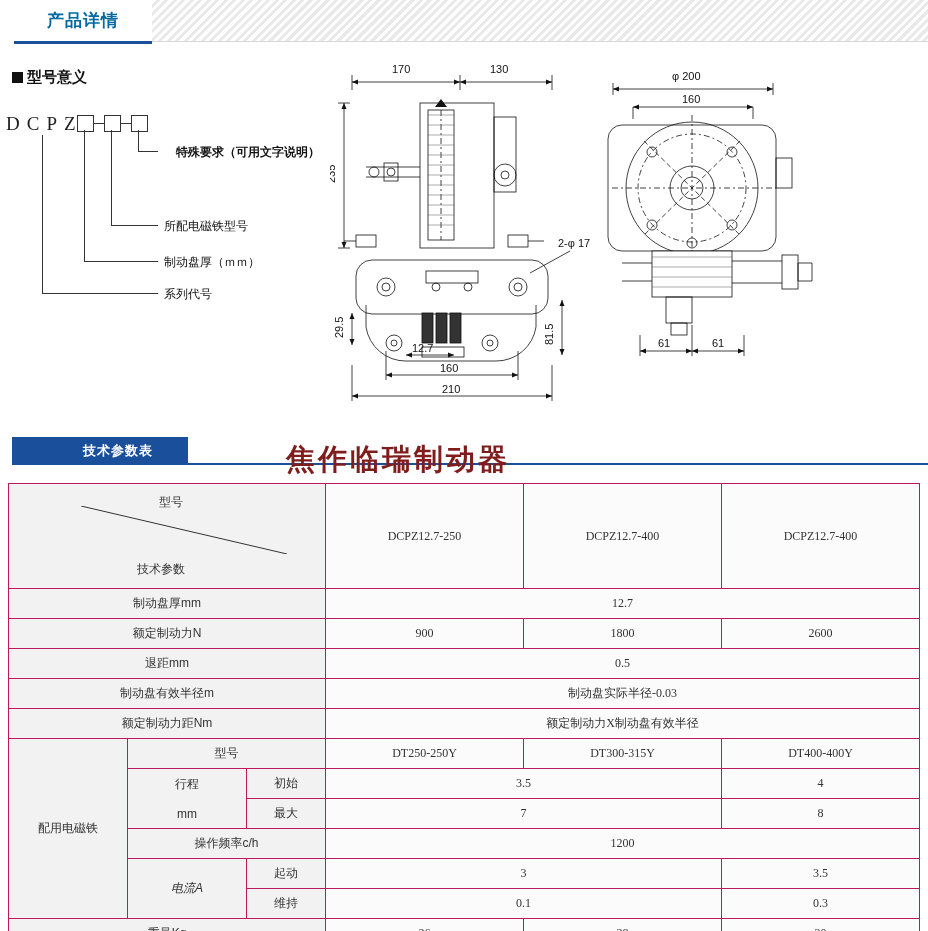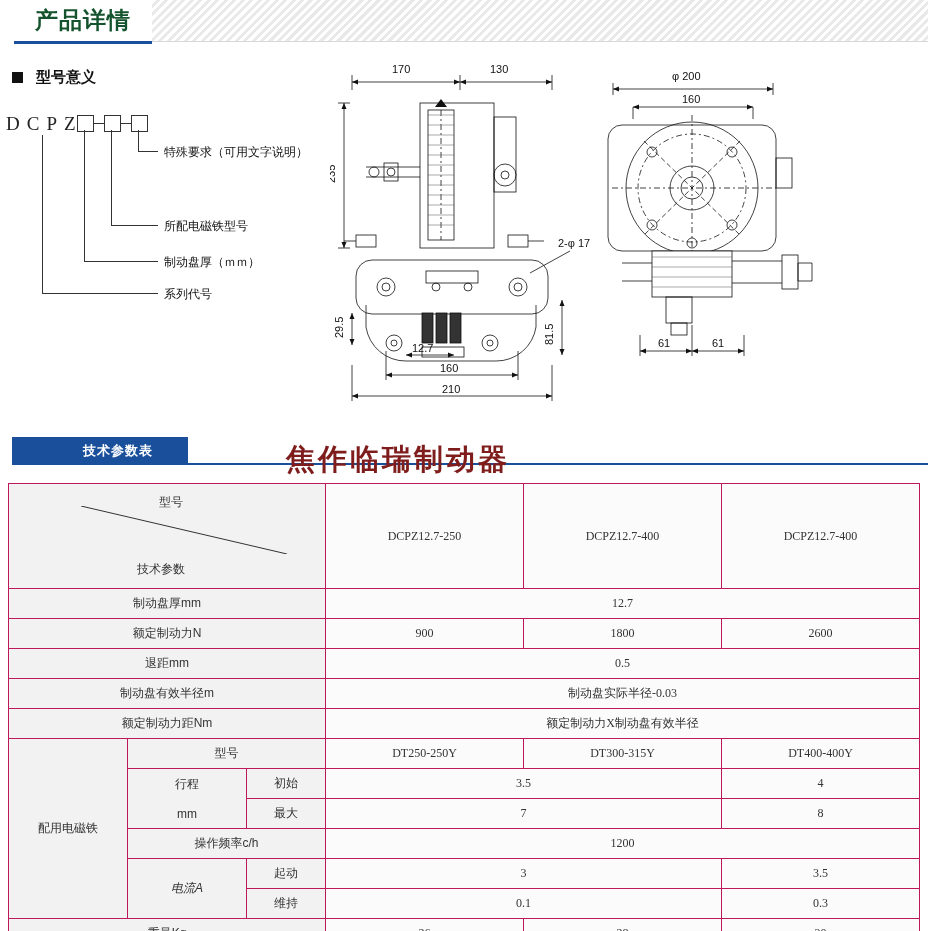--- a/index.html
+++ b/index.html
@@ -19,27 +19,27 @@
     position:absolute;left:152px;top:0;width:776px;height:41px;
     background:repeating-linear-gradient(135deg,#ffffff 0 3px,#e9e9e9 3px 6px);
     border-bottom:1px solid #d8d8d8;
   }
   .header-tab{
     position:absolute;left:14px;top:0;width:138px;height:41px;
     background:#ffffff;border-bottom:3px solid #1a4f9c;
     display:flex;align-items:center;justify-content:center;
   }
   .header-tab span{
-    font-size:23px;font-weight:bold;color:#14532d;letter-spacing:1px;
+    font-size:17px;font-weight:bold;color:#0369a1;letter-spacing:1px;
   }
   
   .sec-title{
     position:absolute;left:12px;top:68px;
     font-size:15px;font-weight:bold;color:#111;
-    display:flex;align-items:center;gap:13px;
+    display:flex;align-items:center;gap:4px;
   }
   .sec-title .sq{
     width:11px;height:11px;background:#111;display:inline-block;
   }
   
   .model-area{position:absolute;left:0;top:95px;width:350px;height:230px;}
   .model-code{
     position:absolute;left:6px;top:18px;
     font-size:19px;letter-spacing:7px;font-family:"Liberation Serif",serif;
   }
@@ -118,21 +118,21 @@
 
   <div class="vline" style="left:111px;top:35px;height:95px;"></div>
   <div class="hline" style="left:111px;top:130px;width:47px;"></div>
 
   <div class="vline" style="left:84px;top:35px;height:131px;"></div>
   <div class="hline" style="left:84px;top:166px;width:74px;"></div>
 
   <div class="vline" style="left:42px;top:40px;height:158px;"></div>
   <div class="hline" style="left:42px;top:198px;width:116px;"></div>
 
-  <div class="leg" style="left:164px;top:49px;">特殊要求（可用文字说明）</div>
+  <div class="leg" style="left:176px;top:49px;font-weight:bold;">特殊要求（可用文字说明）</div>
   <div class="leg" style="left:164px;top:123px;">所配电磁铁型号</div>
   <div class="leg" style="left:164px;top:159px;">制动盘厚（ｍｍ）</div>
   <div class="leg" style="left:164px;top:191px;">系列代号</div>
 </div>
 
 <div class="draw-area">
 <svg width="590" height="365" viewBox="0 0 590 365" xmlns="http://www.w3.org/2000/svg">
   <g stroke="#111" stroke-width="0.8" fill="none" font-family="Liberation Sans, sans-serif" font-size="11">
 
     <line x1="22" y1="35" x2="22" y2="20"></line>

